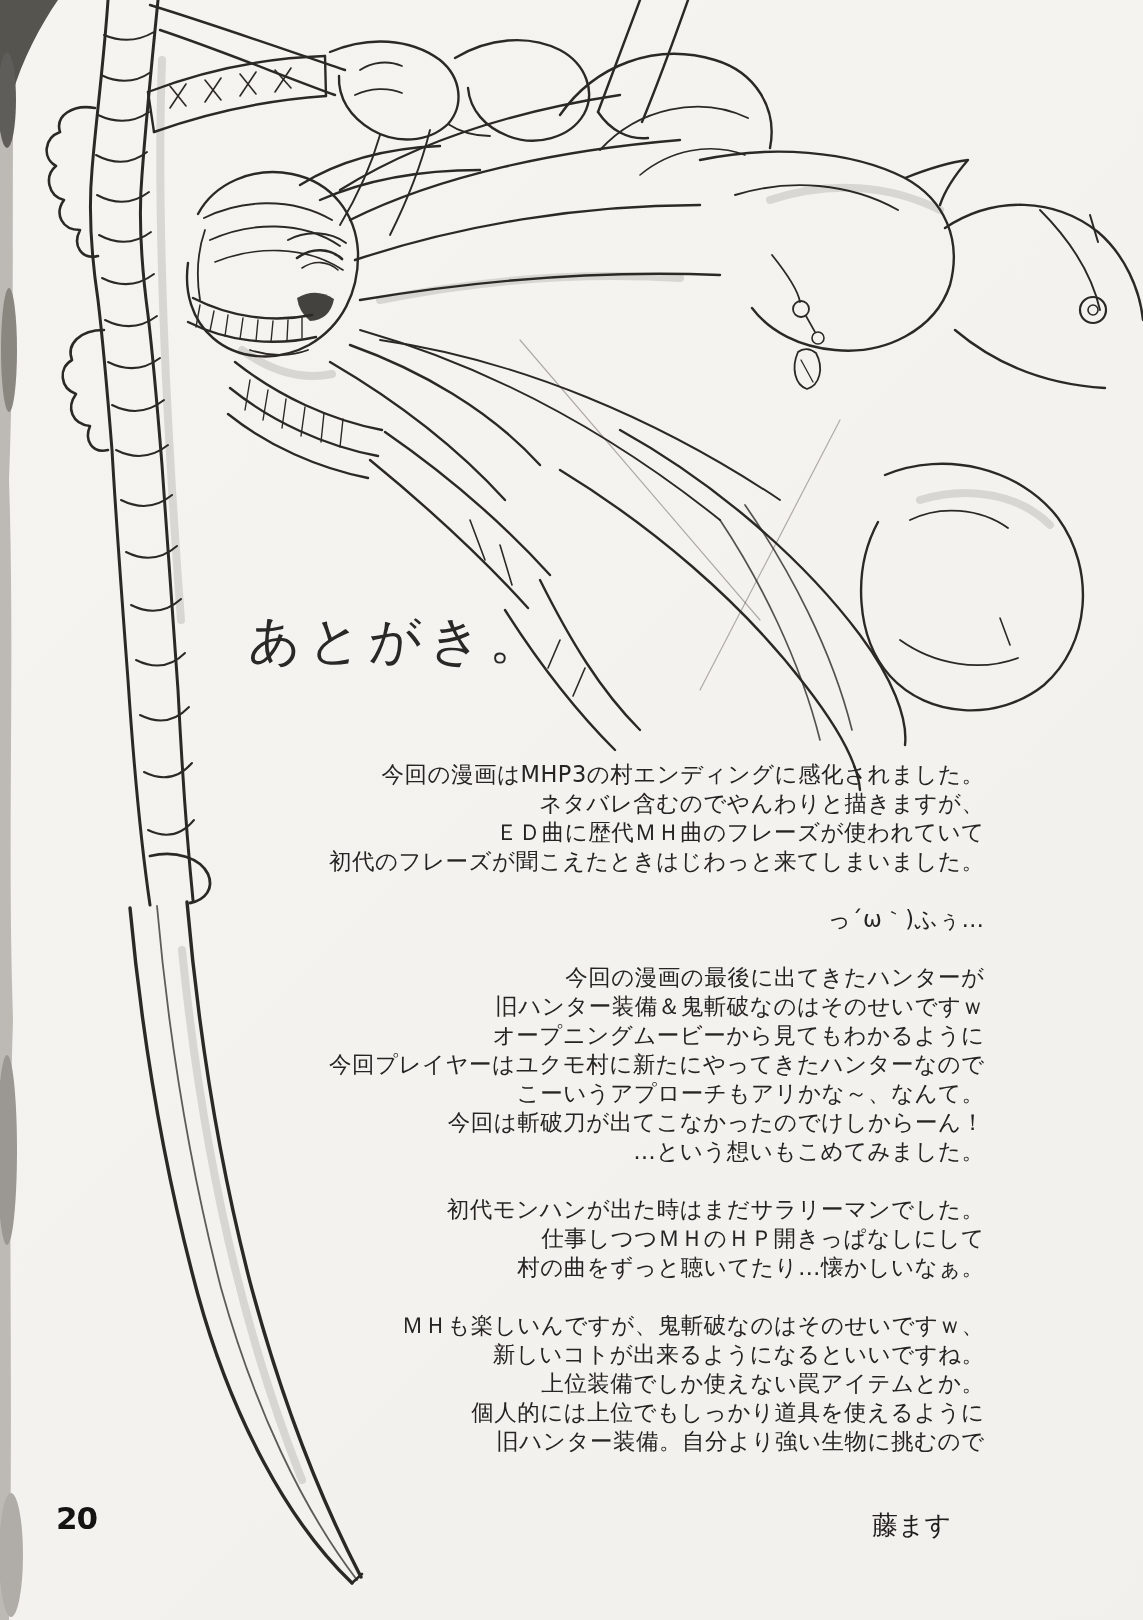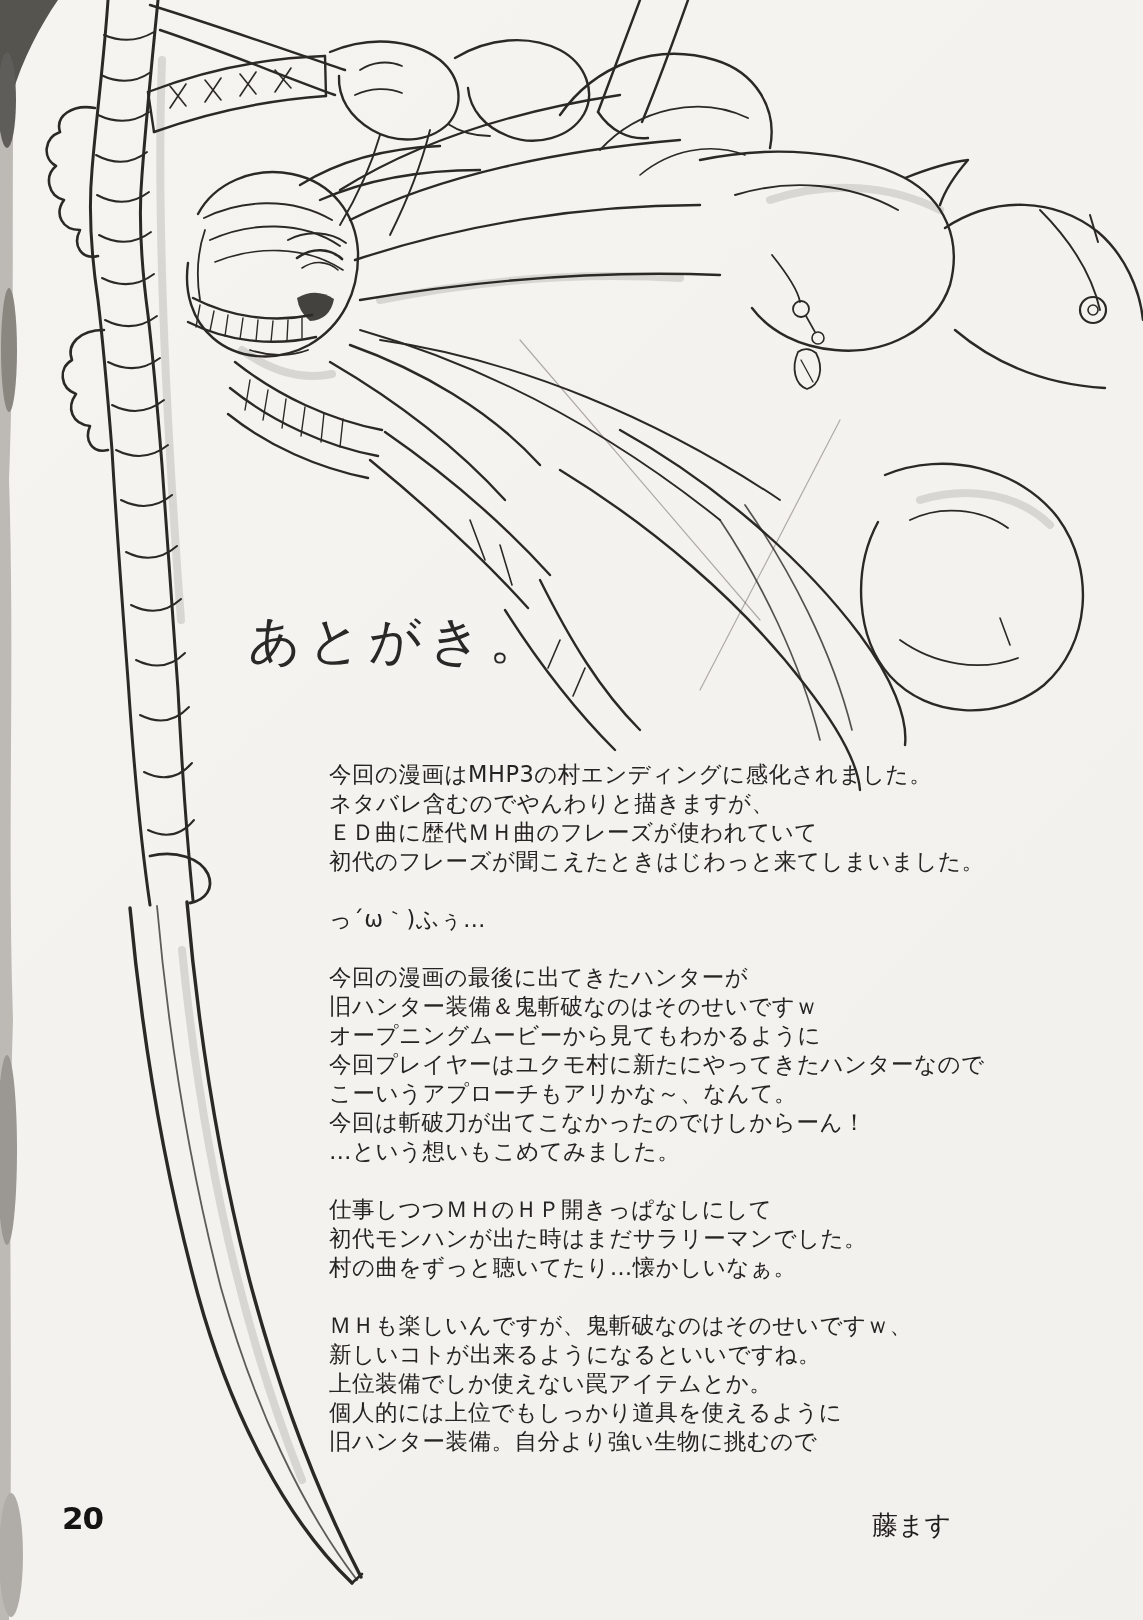--- a/index.html
+++ b/index.html
@@ -14,23 +14,23 @@
   .sketch{position:absolute;left:0;top:0;width:1143px;height:1620px;}
   .title{
     position:absolute;left:248px;top:606px;margin:0;
     font-size:52px;font-weight:500;letter-spacing:7px;color:#2a2826;
   }
   .body-text{
     position:absolute;left:329px;top:760px;
     font-size:22.5px;line-height:29px;letter-spacing:0.5px;color:#262422;
   }
   .para{margin:0 0 29px 0;}
-  .line{white-space:nowrap;}
+  .line{white-space:nowrap;text-align:right;}
   .page-number{
-    position:absolute;left:62px;top:1500px;
+    position:absolute;left:56px;top:1500px;
     font-size:31px;font-weight:bold;letter-spacing:-1px;color:#151413;
   }
   .author{
     position:absolute;left:872px;top:1508px;
     font-size:26px;color:#201e1c;
   }
 </style>
 </head>
 <body>
 
@@ -239,22 +239,22 @@
     <div class="para">
       <div class="line">今回の漫画の最後に出てきたハンターが</div>
       <div class="line">旧ハンター装備＆鬼斬破なのはそのせいですｗ</div>
       <div class="line">オープニングムービーから見てもわかるように</div>
       <div class="line">今回プレイヤーはユクモ村に新たにやってきたハンターなので</div>
       <div class="line">こーいうアプローチもアリかな～、なんて。</div>
       <div class="line">今回は斬破刀が出てこなかったのでけしからーん！</div>
       <div class="line">…という想いもこめてみました。</div>
     </div>
     <div class="para">
+      <div class="line">初代モンハンが出た時はまだサラリーマンでした。</div>
       <div class="line">仕事しつつＭＨのＨＰ開きっぱなしにして</div>
-      <div class="line">初代モンハンが出た時はまだサラリーマンでした。</div>
       <div class="line">村の曲をずっと聴いてたり…懐かしいなぁ。</div>
     </div>
     <div class="para">
       <div class="line">ＭＨも楽しいんですが、鬼斬破なのはそのせいですｗ、</div>
       <div class="line">新しいコトが出来るようになるといいですね。</div>
       <div class="line">上位装備でしか使えない罠アイテムとか。</div>
       <div class="line">個人的には上位でもしっかり道具を使えるように</div>
       <div class="line">旧ハンター装備。自分より強い生物に挑むので</div>
     </div>
   </div>

